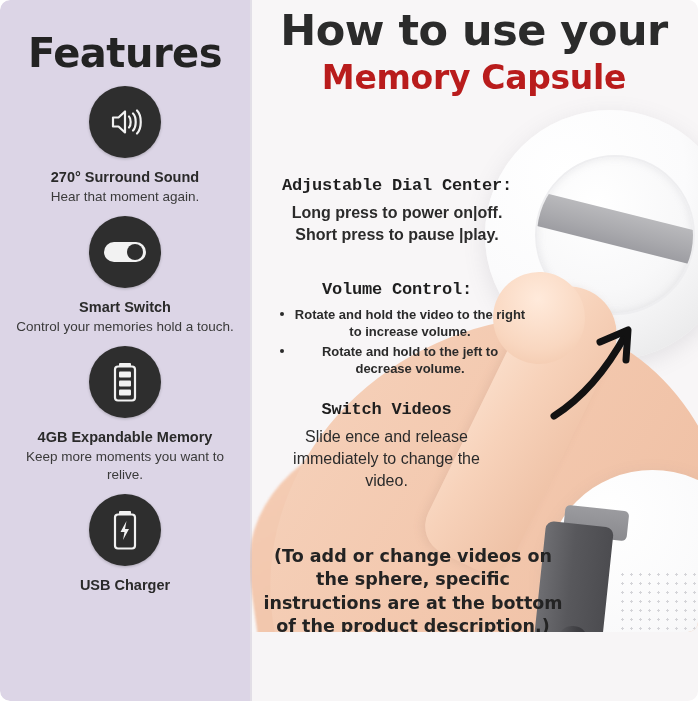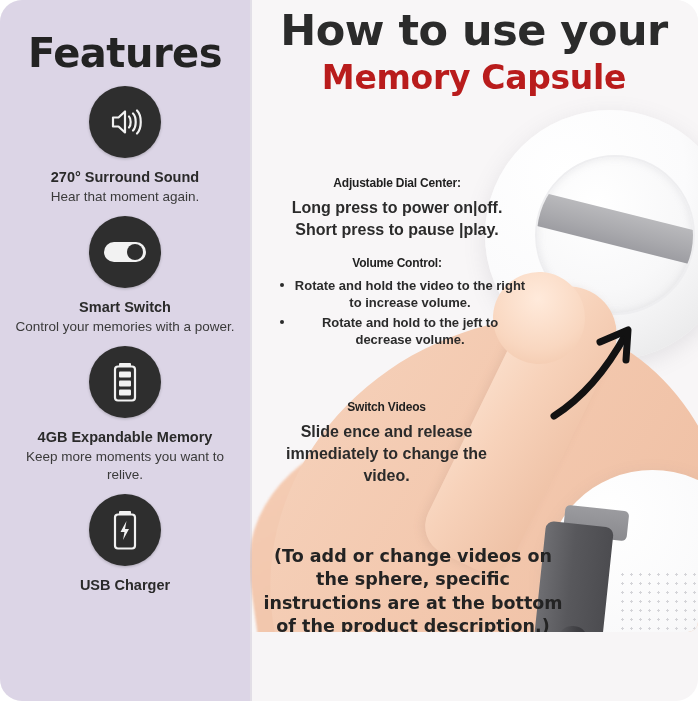--- a/index.html
+++ b/index.html
@@ -10,21 +10,21 @@
     background: #ffffff;
     font-family: "Liberation Sans", sans-serif;
     overflow: hidden;
   }
 
   #infographic {
     position: relative;
     width: 698px;
     height: 701px;
     background: #f7f5f6;
-    border-radius: 22px;
+    border-radius: 10px;
     overflow: hidden;
   }
 
   
   #sidebar {
     position: absolute;
     left: 0; top: 0;
     width: 250px;
     height: 701px;
     background: #dcd5e6;
@@ -248,37 +248,37 @@
     color: #b91c1c;
     letter-spacing: -0.3px;
     line-height: 1.2;
     display: block;
     margin-top: 4px;
   }
 
   .section { text-align: center; }
 
   .section-heading {
-    font-size: 12px;
+    font-size: 17px;
     font-weight: 700;
     color: #1f1f1f;
-    font-family: Liberation Sans, sans-serif;
+    font-family: Liberation Mono, monospace;
     letter-spacing: -0.2px;
   }
   .section-body {
     font-size: 16px;
     font-weight: 600;
     color: #2b2b2b;
     line-height: 1.38;
     margin-top: 7px;
   }
   .section-body div { white-space: nowrap; }
 
   #sec-dial { position: absolute; left: 12px; top: 176px; width: 270px; }
-  #sec-volume { position: absolute; left: 12px; top: 256px; width: 270px; }
+  #sec-volume { position: absolute; left: 12px; top: 280px; width: 270px; }
   #sec-switch { position: absolute; left: 9px; top: 400px; width: 255px; }
 
   .bullets {
     margin-top: 7px;
     list-style: none;
     padding: 0 6px 0 18px;
   }
   .bullets li {
     position: relative;
     font-size: 13px;
@@ -290,21 +290,21 @@
     text-align: center;
   }
   .bullets li .dot {
     position: absolute;
     left: 0; top: 6px;
     width: 4px; height: 4px;
     border-radius: 50%;
     background: #2b2b2b;
   }
 
-  #switch-body { font-weight: 700; }
+  #switch-body { font-weight: 400; }
 
   #footnote {
     position: absolute;
     left: 8px;
     top: 545px;
     width: 310px;
     text-align: center;
     font-size: 17.5px;
     font-weight: 600;
     color: #232323;
@@ -343,21 +343,21 @@
     </div>
 
     <div class="feature">
       <div class="icon-circle">
         <svg width="46" height="30" viewBox="0 0 46 30" aria-hidden="true">
           <rect x="2" y="5" width="42" height="20" rx="10" fill="#f2f2f2"></rect>
           <circle cx="33" cy="15" r="8" fill="#2e2e2e"></circle>
         </svg>
       </div>
       <div class="feature-title">Smart Switch</div>
-      <div class="feature-desc">Control your memories  with a power.</div>
+      <div class="feature-desc">Control your memories  hold a touch.</div>
     </div>
 
     <div class="feature">
       <div class="icon-circle">
         <svg width="34" height="42" viewBox="0 0 34 42" aria-hidden="true">
           <rect x="11" y="2" width="12" height="3.5" rx="1" fill="#f2f2f2"></rect>
           <rect x="7" y="5.5" width="20" height="34" rx="3" fill="none" stroke="#f2f2f2" stroke-width="2.2"></rect>
           <rect x="11" y="10.5" width="12" height="6" rx="1" fill="#f2f2f2"></rect>
           <rect x="11" y="19.5" width="12" height="6" rx="1" fill="#f2f2f2"></rect>
           <rect x="11" y="28.5" width="12" height="6" rx="1" fill="#f2f2f2"></rect>

